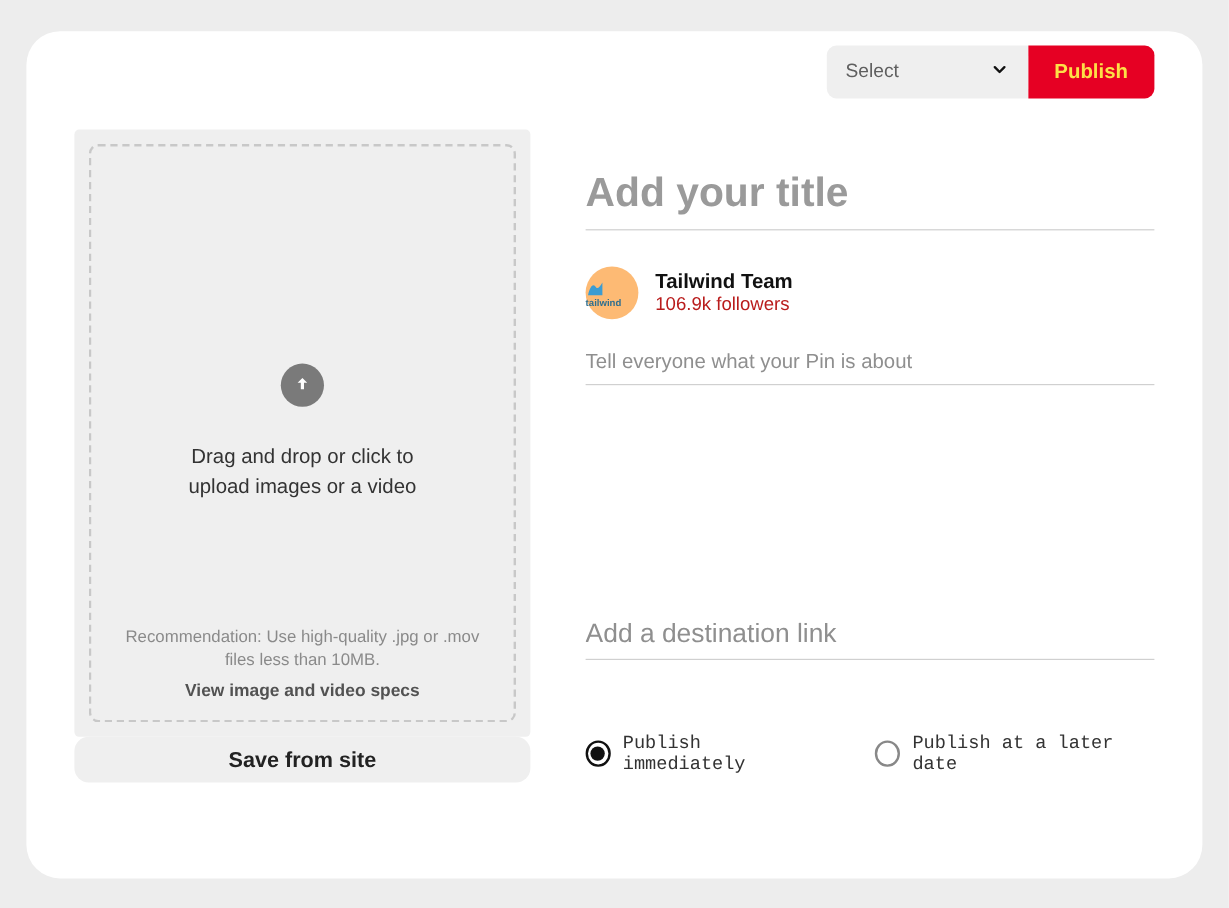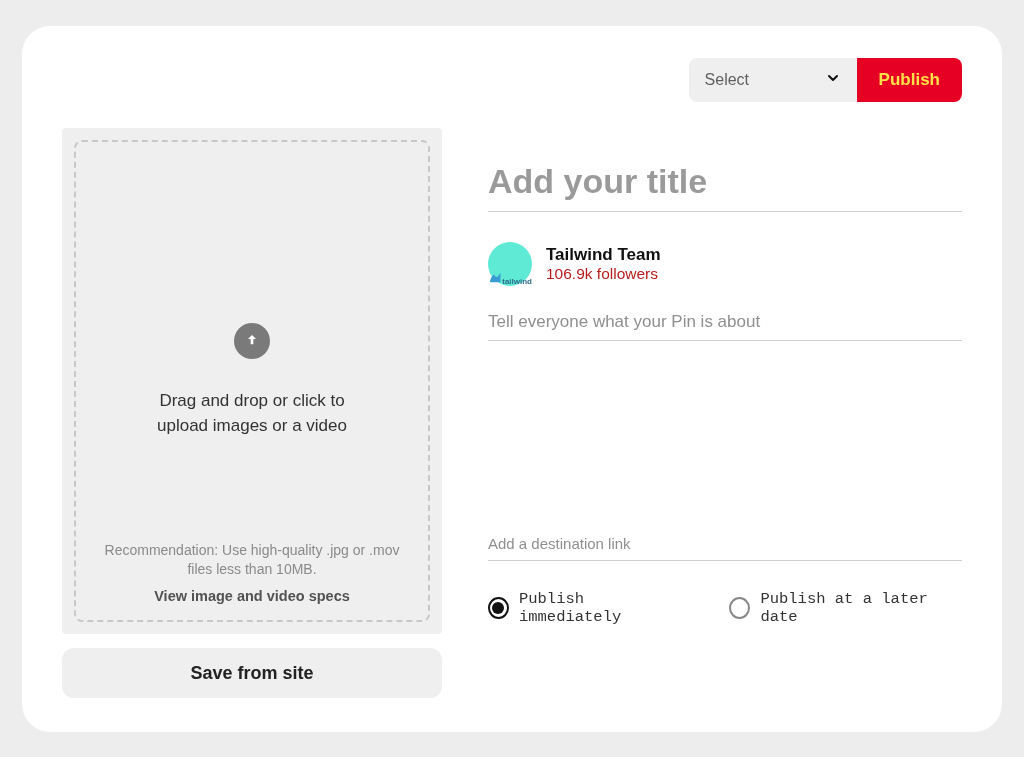--- a/index.html
+++ b/index.html
@@ -8,21 +8,21 @@
     background: #ededed;
     width: 1024px;
     height: 757px;
     overflow: hidden;
   }
   .card {
     background: #fff;
     border-radius: 28px;
     margin: 26px 22px;
     height: 706px;
-    padding: 32px 40px 22px 40px;
+    padding: 12px 40px 22px 40px;
     position: relative;
   }
   .topbar {
     display: flex;
     justify-content: flex-end;
     gap: 0;
     margin-bottom: 26px;
   }
   .select-board {
     background: #efefef;
@@ -112,22 +112,21 @@
     line-height: 1.4;
     margin-bottom: 8px;
   }
   .specs-link {
     color: #525252;
     font-weight: 700;
     font-size: 14.5px;
     cursor: pointer;
   }
   .save-from-site {
-    margin-top: 14px;
-    height: 50px;
+    height: 38px;
     border-radius: 12px;
     background: #efefef;
     display: flex;
     align-items: center;
     justify-content: center;
     font-weight: 700;
     font-size: 18px;
     color: #222;
     cursor: pointer;
   }
@@ -153,27 +152,27 @@
   .author-row {
     display: flex;
     align-items: center;
     gap: 14px;
     margin-bottom: 22px;
   }
   .avatar {
     width: 44px;
     height: 44px;
     border-radius: 50%;
-    background: #5eead4;
-    display: flex;
-    align-items: flex-end;
+    background: #fdba74;
+    display: flex;
+    align-items: flex-start;
     justify-content: center;
     font-size: 10px;
     color: #4a90b8;
-    flex-direction: row;
+    flex-direction: column;
     text-align: center;
     line-height: 1;
   }
   .avatar svg { width: 16px; height: 16px; fill:#3b9cd2; margin-bottom:1px; }
   .avatar .aw { font-size: 8px; color:#2f6f8f; font-weight:600;}
   .author-name { font-weight: 700; font-size: 17px; color:#111;}
   .author-followers { font-size: 15.5px; color:#b91c1c;}
   .desc-input {
     border: none;
     border-bottom: 1px solid #d0d0d0;
@@ -182,27 +181,27 @@
     padding: 4px 0 8px 0;
     outline: none;
     color:#333;
     background: transparent;
   }
   .desc-input::placeholder { color:#8f8f8f; }
   .spacer { flex: 0 0 190px; }
   .link-input {
     border: none;
     border-bottom: 1px solid #d0d0d0;
-    font-size: 15px;
+    font-size: 22px;
     width: 100%;
     padding: 4px 0 8px 0;
     outline: none;
     color:#15803d;
     background: transparent;
-    margin-bottom: 29px;
+    margin-bottom: 60px;
   }
   .link-input::placeholder { color:#8f8f8f; }
   .radio-row {
     display: flex;
     gap: 44px;
     align-items: center;
     font-family: Liberation Mono, monospace;
   }
   .radio-item {
     display: flex;

